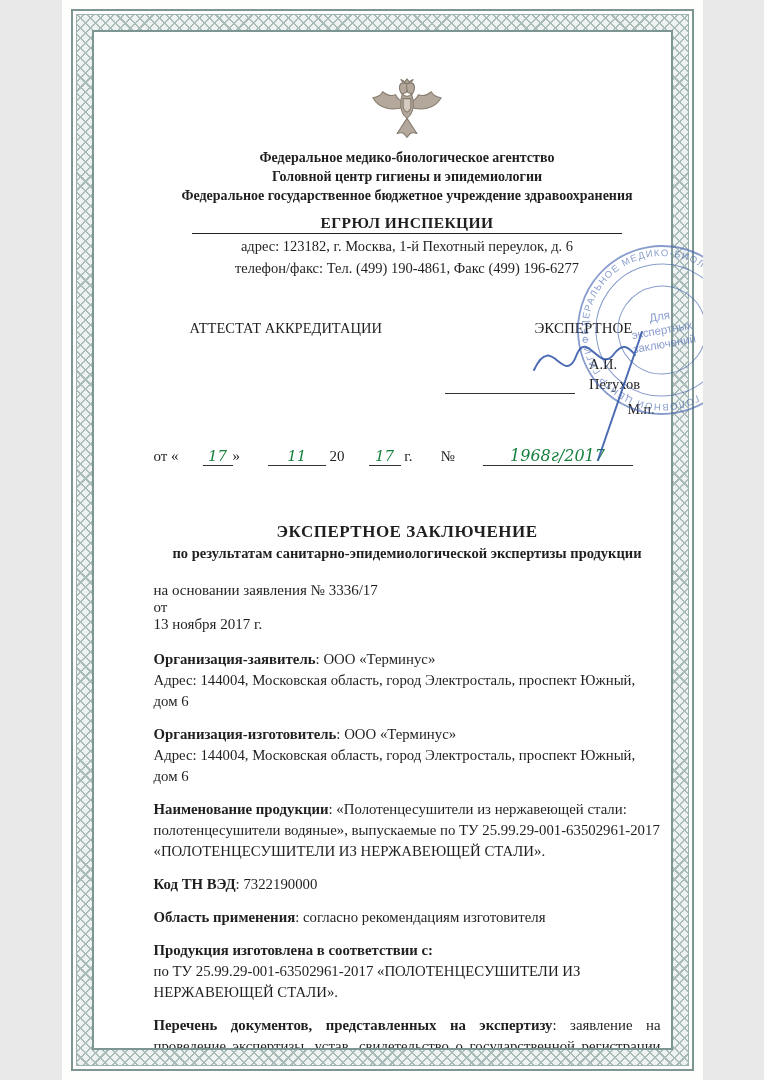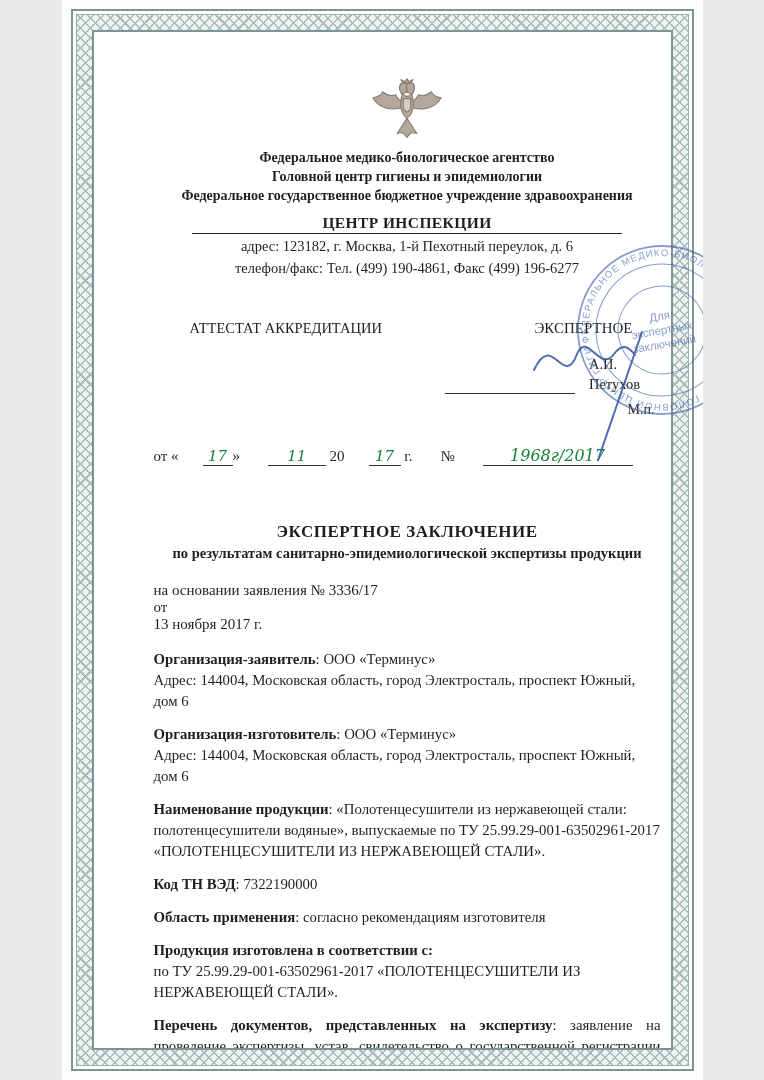--- a/index.html
+++ b/index.html
@@ -78,21 +78,21 @@
           </g>
         </svg>
 
         <div class="hdr">
           <div>Федеральное медико-биологическое агентство</div>
           <div>Головной центр гигиены и эпидемиологии</div>
           <div>Федеральное государственное бюджетное учреждение здравоохранения</div>
         </div>
 
         <div class="org-title-wrap">
-          <span class="org-title">ЦЕНТР ИНСПЕКЦИИ</span>
+          <span class="org-title">ЕГРЮЛ ИНСПЕКЦИИ</span>
         </div>
         <div class="contact">адрес: 123182, г. Москва, 1-й Пехотный переулок, д. 6</div>
         <div class="contact">телефон/факс: Тел. (499) 190-4861, Факс (499) 196-6277</div>
 
         <div class="approval-row">
           <div class="attestat">
             <div>АТТЕСТАТ АККРЕДИТАЦИИ</div>
           </div>
           <div class="approve-block">
             <div class="approve-word">ЭКСПЕРТНОЕ</div>

